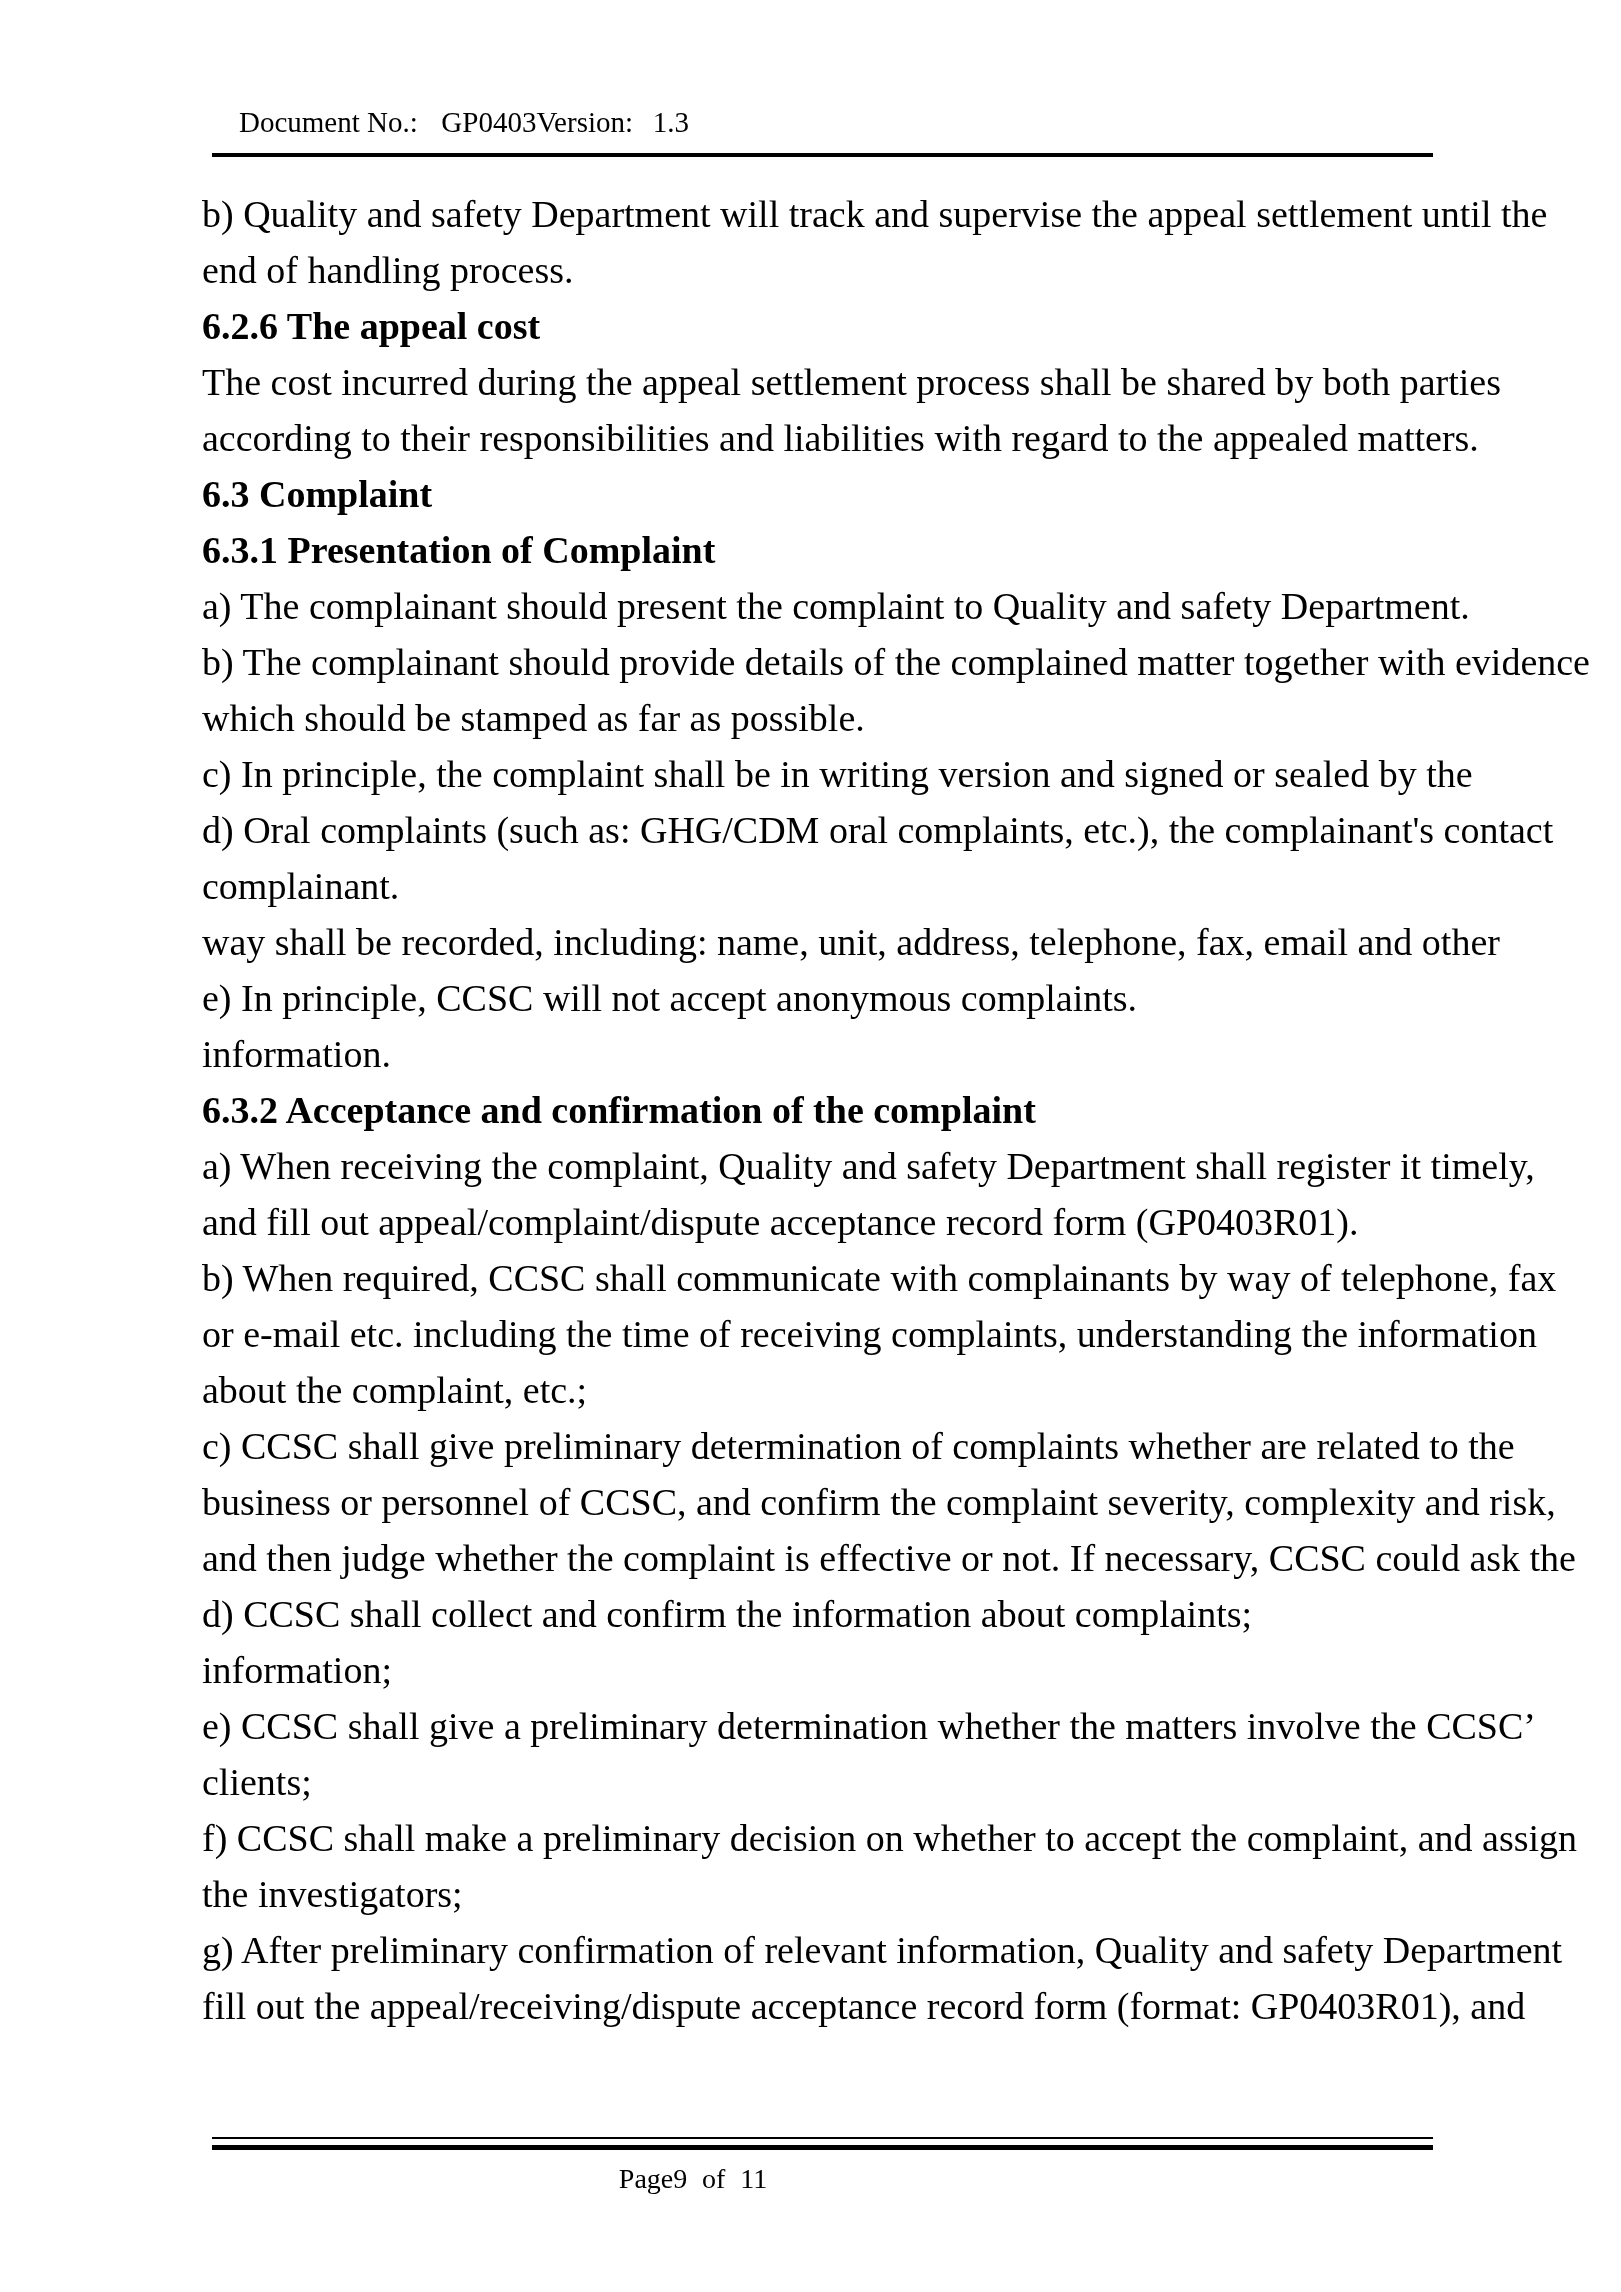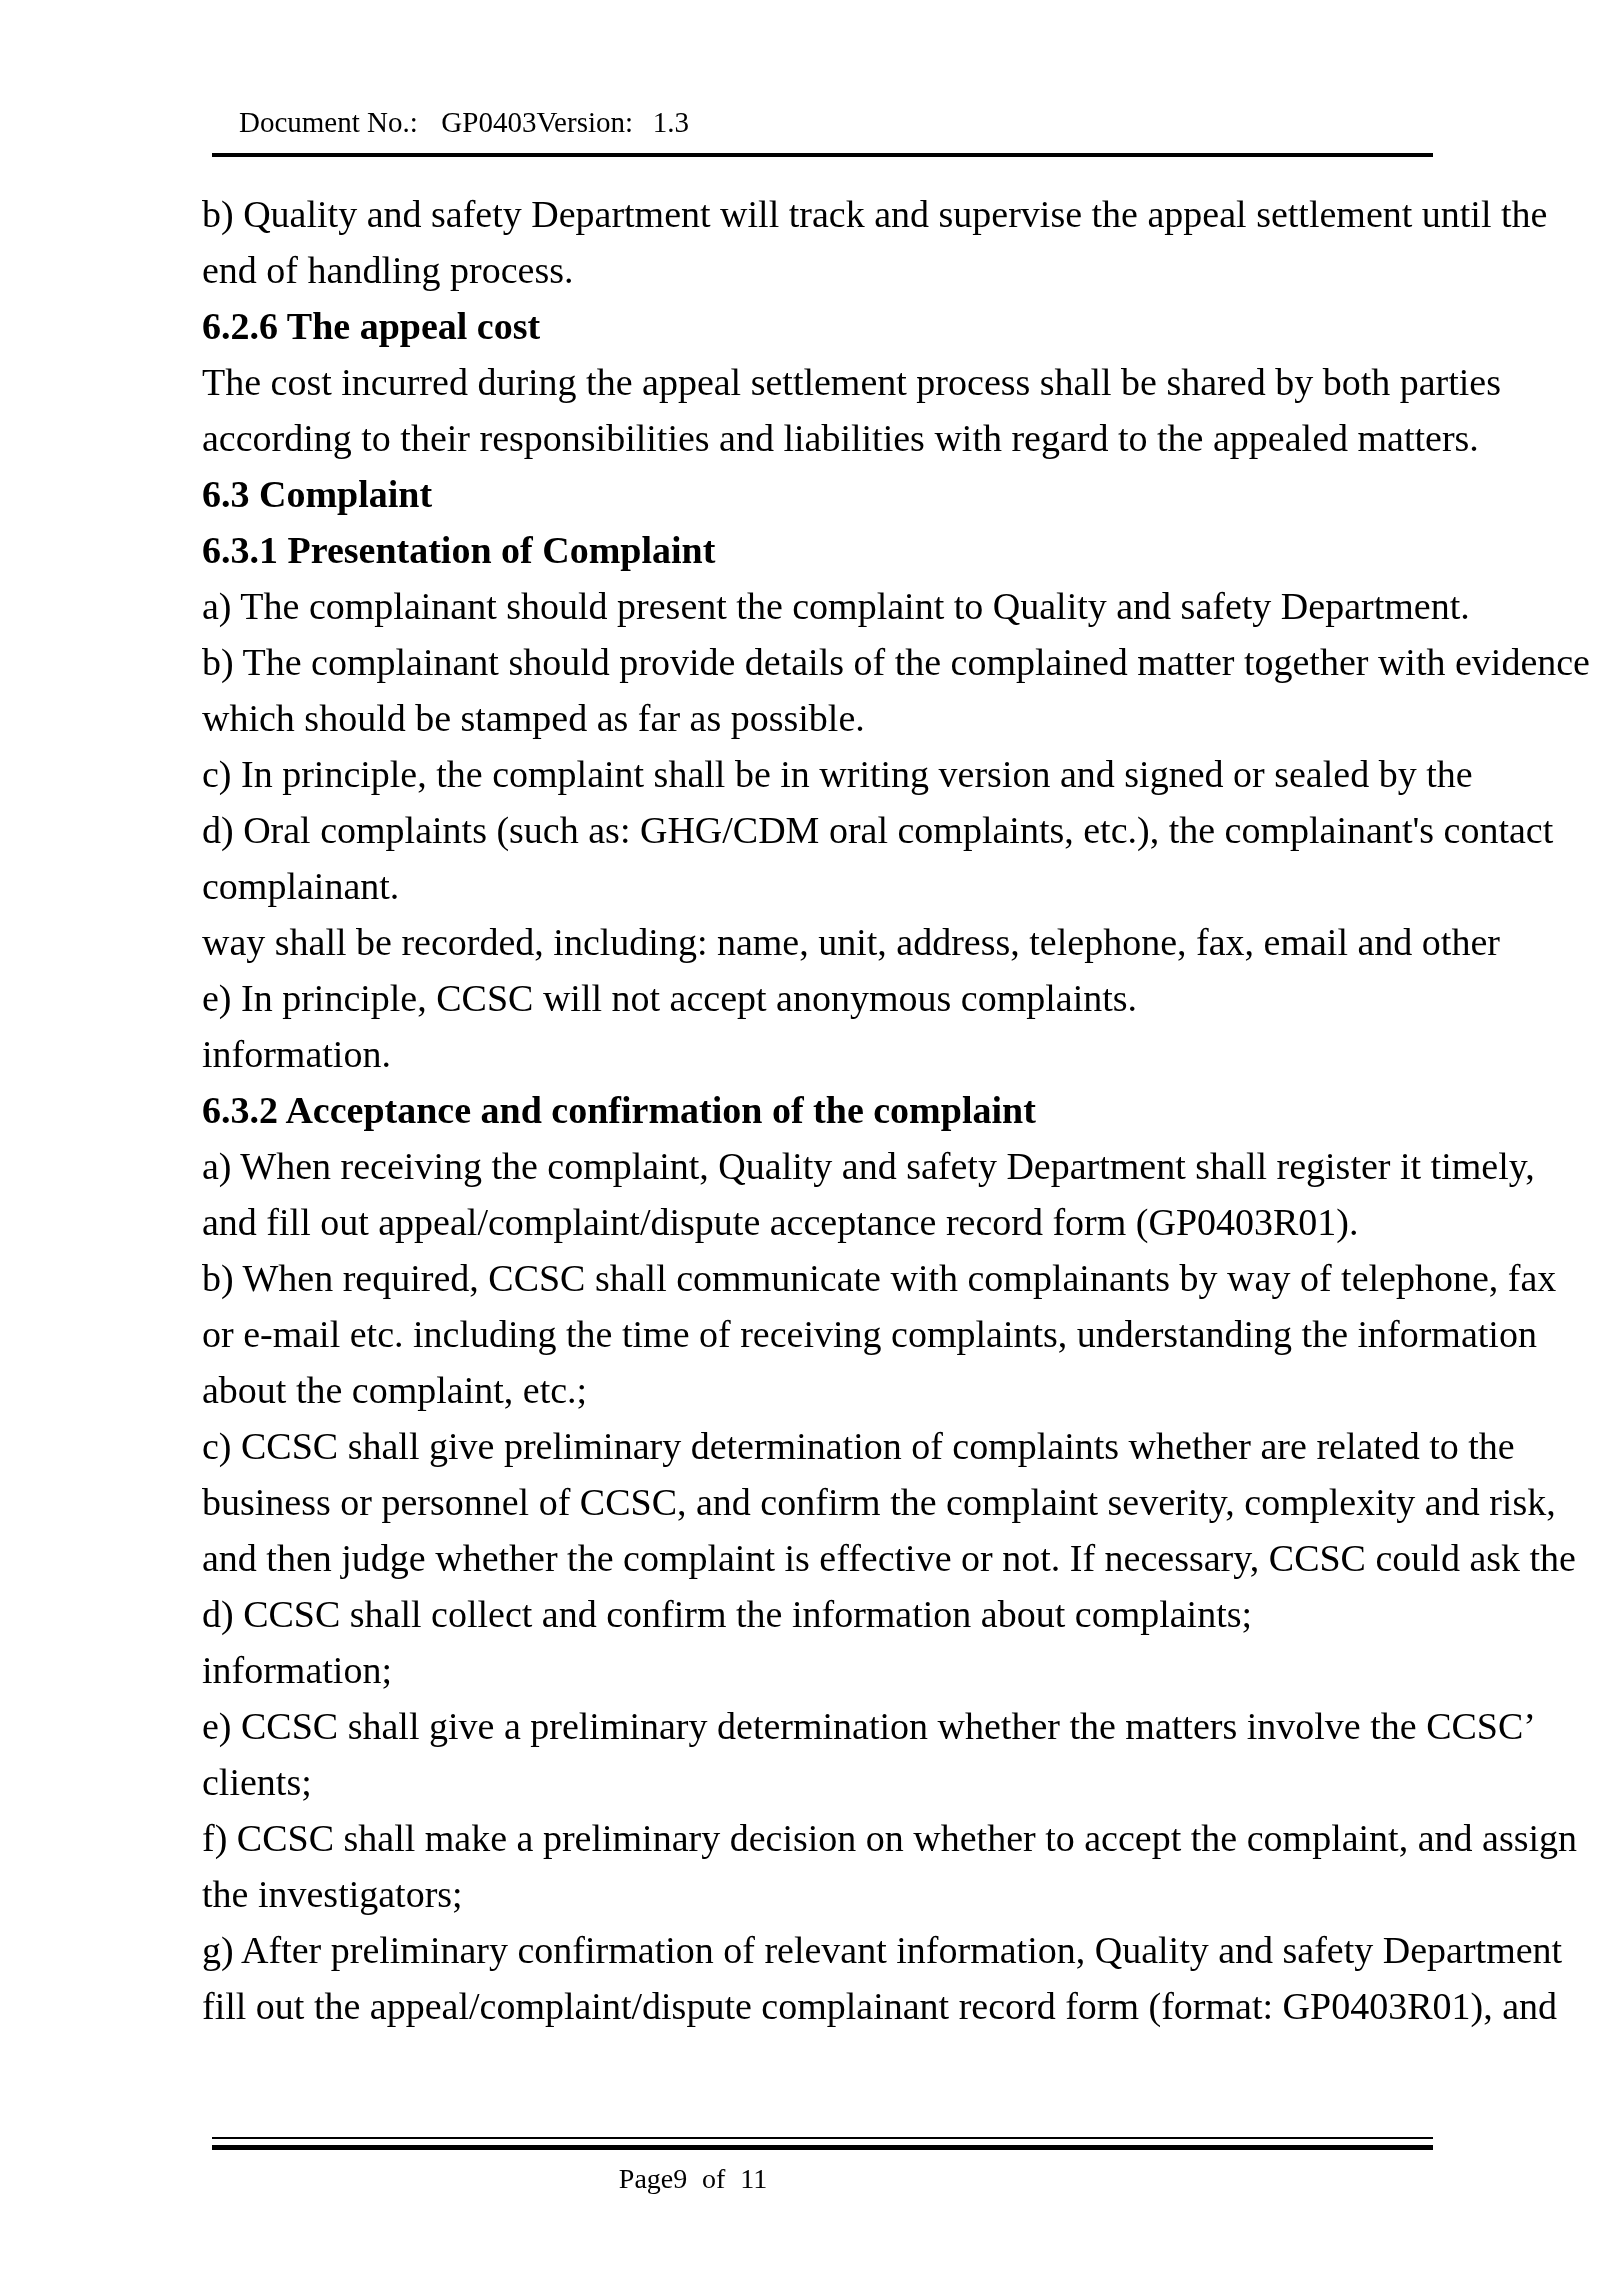--- a/index.html
+++ b/index.html
@@ -121,21 +121,21 @@
       <div class="line justify">c) CCSC shall give preliminary determination of complaints whether are related to the</div>
       <div class="line justify">business or personnel of CCSC, and confirm the complaint severity, complexity and risk,</div>
       <div class="line justify">and then judge whether the complaint is effective or not. If necessary, CCSC could ask the</div>
       <div class="line">d) CCSC shall collect and confirm the information about complaints;</div>
       <div class="line">information;</div>
       <div class="line justify">e) CCSC shall give a preliminary determination whether the matters involve the CCSC’</div>
       <div class="line">clients;</div>
       <div class="line justify">f) CCSC shall make a preliminary decision on whether to accept the complaint, and assign</div>
       <div class="line">the investigators;</div>
       <div class="line justify">g) After preliminary confirmation of relevant information, Quality and safety Department</div>
-      <div class="line justify">fill out the appeal/complaint/dispute complainant record form (format: GP0403R01), and</div>
+      <div class="line justify">fill out the appeal/receiving/dispute acceptance record form (format: GP0403R01), and</div>
     </div>
 
   <div class="footer-rule"></div>
 
   <div class="footer">
     <span>Page9 of 11</span>
   </div>
 
 </div>
 

